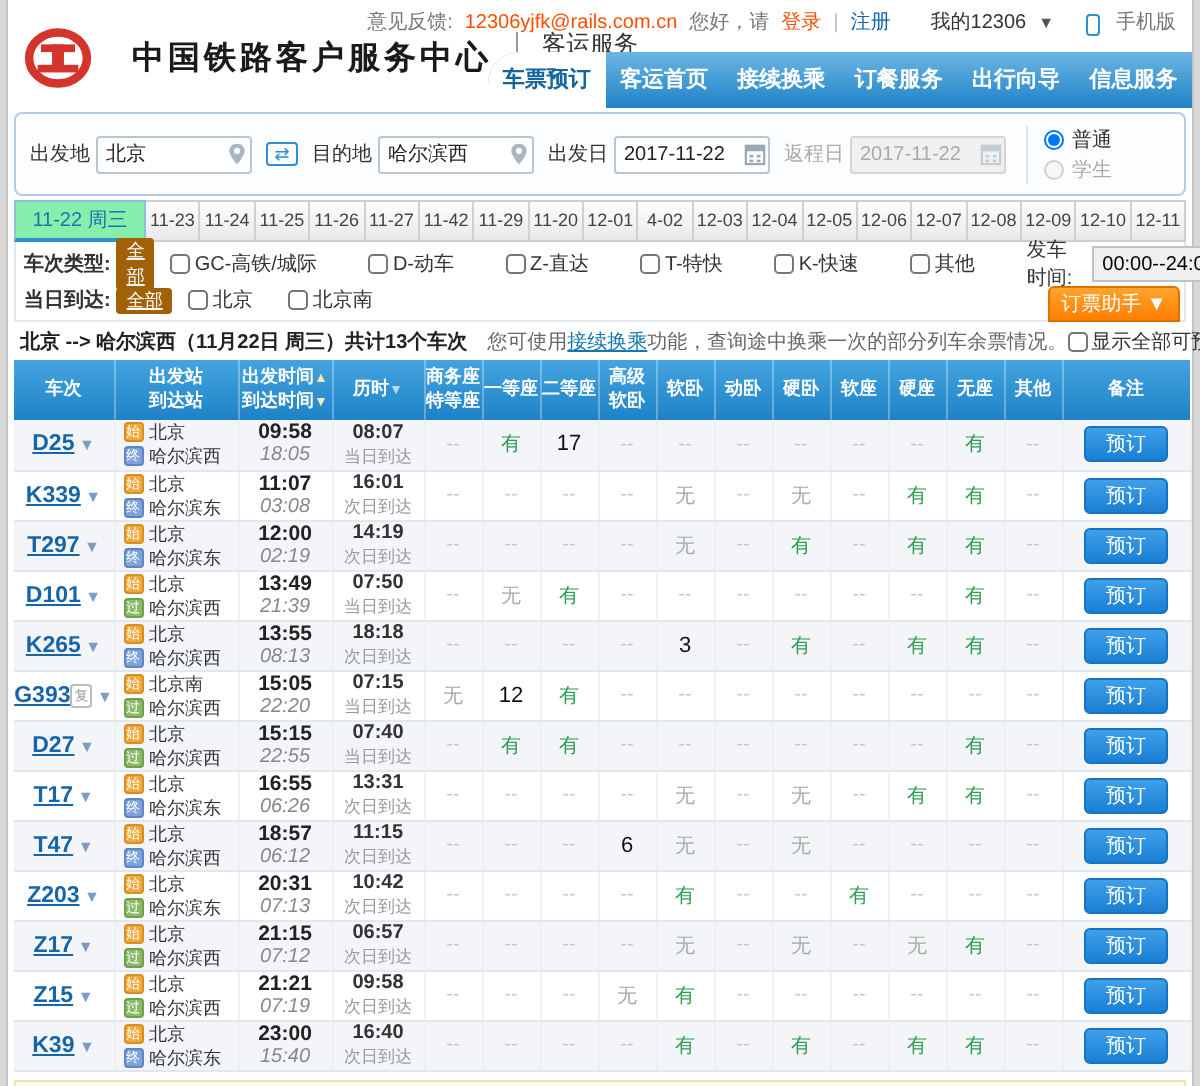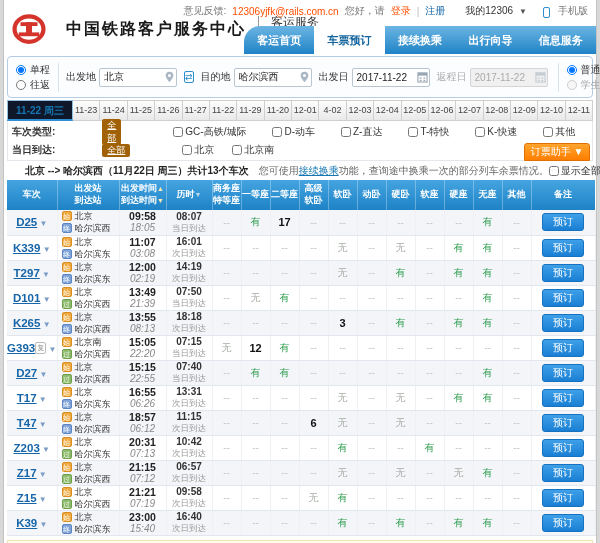--- a/index.html
+++ b/index.html
@@ -47,37 +47,37 @@
   .pin, .cal { position:absolute; right:2px; top:3px; width:11px; height:12px; }
   .swap { width:16px; height:12px; border:1px solid #2d8fd0; border-radius:2px; color:#2d8fd0;
           font-size:9px; line-height:10px; text-align:center; margin-left:7px; }
   .pass-type { display:flex; flex-direction:column; gap:1px; margin-left:10px; padding-left:8px; border-left:1px solid #d8e2ec; }
   .pass-type .dis { color:#aaa; }
 
   
   .date-tabs { display:flex; margin:2px 3px 0; height:21px; }
   .date-tab { flex:1; text-align:center; line-height:19px; font-size:9px; color:#444;
               border:1px solid #cfcfcf; border-left:none; background:linear-gradient(#fdfdfd,#e9e9e9); cursor:pointer; }
-  .date-tab.active { flex:0 0 66px; background:#0f172a; color:#1576b2; font-weight:bold;
+  .date-tab.active { flex:0 0 66px; background:#86efac; color:#1576b2; font-weight:normal;
               border:1px solid #8fbede; border-bottom:2px solid #2d8fd0; font-size:10px; }
 
   
   .filters { margin:0 3px; border:1px solid #e3e7ec; border-top:none; padding:2px 4px 1px; position:relative; }
-  .f-row { display:flex; align-items:center; height:18px; font-size:10px; color:#333;gap:44px; }
+  .f-row { display:flex; align-items:center; height:18px; font-size:10px; color:#333; }
   .f-label { font-weight:bold; margin-right:3px; white-space:nowrap; }
   .tag-all { background:#a16207; color:#fff; font-size:9px; padding:0 5px; border-radius:2px; margin-right:8px; cursor:pointer;text-decoration:underline; }
   .chk { display:flex; align-items:center; margin-right:26px; white-space:nowrap; cursor:pointer; }
   .chk.narrow { margin-right:18px; }
   .time-filter { margin-left:auto; display:flex; align-items:center; gap:3px; }
   .time-filter select { font-size:10px; height:18px; width:96px; border:1px solid #b9c6d2; }
   .btn-helper { position:absolute; right:2px; bottom:-1px; width:66px; height:18px; border:1px solid #e07000;
                 border-radius:3px 3px 0 0; color:#fff; font-size:10px; background:linear-gradient(#ffa42d,#ff7e00); cursor:pointer; }
 
   
-  .result-bar { display:flex; align-items:center; padding:3px 21px 2px; font-size:10px; }
+  .result-bar { display:flex; align-items:center; padding:3px 6px 2px; font-size:10px; }
   .result-route { font-weight:bold; color:#222; white-space:nowrap; }
   .result-note { color:#666; margin-left:10px; white-space:nowrap; }
   .result-note a, .foot a { color:#1576b2; text-decoration:underline; cursor:pointer; }
   .show-all { margin-left:auto; display:flex; align-items:center; color:#333; white-space:nowrap; }
 
   
   table { width:588px; margin:0 3px; border-collapse:collapse; table-layout:fixed; }
   thead th { background:linear-gradient(#45a4e0,#1d82c6); color:#fff; font-size:9px; font-weight:bold;
              height:30px; border-right:1px solid rgba(255,255,255,.3); line-height:1.3; padding:0; }
   thead th .arrow { font-size:7px; color:#ffe9b0; }
@@ -98,21 +98,21 @@
   .tag-start { background:#f0a93e; border:1px solid #d98f1f; }
   .tag-end   { background:#7da3d8; border:1px solid #5d86c2; }
   .tag-pass  { background:#8cba69; border:1px solid #6fa04c; }
   .t-dep { font-weight:bold; color:#222; font-size:10.5px; line-height:12px; }
   .t-arr { color:#888; font-size:10px; line-height:12px;font-style:italic; }
   .dur   { font-weight:bold; color:#333; font-size:10px; line-height:12px; }
   .dur-day { color:#999; font-size:8.5px; line-height:11px; }
   .seat-yes { color:#2f9e4f; }
   .seat-no  { color:#a6aca4; }
   .seat-none{ color:#c8c8c8; }
-  .seat-num { color:#111; font-weight:bold; font-size:11px; }
+  .seat-num { color:#111; font-weight:normal; font-size:11px; }
   .btn-book { width:42px; height:18px; background:linear-gradient(#3fa0e8,#1a7fd4); border:1px solid #1673c2;
               border-radius:3px; color:#fff; font-size:10px; cursor:pointer; }
 
   
   .foot { margin:4px 3px; background:#fffce8; border:1px solid #ece4b7; font-size:10px; color:#888;
           padding:4px 8px; }
 
   
   .logo { width:34px; height:34px; }
 </style>
@@ -143,39 +143,30 @@
         <rect x="8" y="24" width="24" height="4.5" fill="#d5342c"></rect>
       </svg>
       <span class="title">中国铁路客户服务中心</span>
       <span class="vbar"></span>
       <span class="sub-col">
         <span class="subtitle">客运服务</span>
         <span class="hotline">客服热线:12306</span>
       </span>
     </div>
     <div class="nav" id="nav-tabs">
+        <div class="nav-tab active">车票预订</div>
         <div class="nav-tab">客运首页</div>
-        <div class="nav-tab active">车票预订</div>
         <div class="nav-tab">接续换乘</div>
+        <div class="nav-tab">订餐服务</div>
         <div class="nav-tab">出行向导</div>
         <div class="nav-tab">信息服务</div>
       </div>
   </div>
 
   <div class="search">
-    <div class="trip-type" id="trip-types">
-        <label class="radio-row">
-          <input type="radio" name="trip-type" checked="" style="">
-          <span>单程</span>
-        </label>
-        <label class="radio-row">
-          <input type="radio" name="trip-type" style="">
-          <span>往返</span>
-        </label>
-      </div>
 
     <div class="fld">
       <span>出发地</span>
       <span class="box">
         <input type="text" value="北京" style="">
         <svg class="pin" viewBox="0 0 12 14">
           <path d="M6 1 C3.2 1 1.5 3 1.5 5.2 C1.5 8 6 13 6 13 C6 13 10.5 8 10.5 5.2 C10.5 3 8.8 1 6 1 Z M6 7 A1.8 1.8 0 1 1 6 3.4 A1.8 1.8 0 0 1 6 7 Z" fill="#a9b6c4"></path>
         </svg>
       </span>
     </div>
@@ -235,21 +226,21 @@
 
   </div>
 
   <div class="date-tabs" id="date-tabs">
       <div class="date-tab active">11-22 周三</div>
       <div class="date-tab">11-23</div>
       <div class="date-tab">11-24</div>
       <div class="date-tab">11-25</div>
       <div class="date-tab">11-26</div>
       <div class="date-tab">11-27</div>
-      <div class="date-tab">11-22</div>
+      <div class="date-tab">11-42</div>
       <div class="date-tab">11-29</div>
       <div class="date-tab">11-20</div>
       <div class="date-tab">12-01</div>
       <div class="date-tab">4-02</div>
       <div class="date-tab">12-03</div>
       <div class="date-tab">12-04</div>
       <div class="date-tab">12-05</div>
       <div class="date-tab">12-06</div>
       <div class="date-tab">12-07</div>
       <div class="date-tab">12-08</div>

